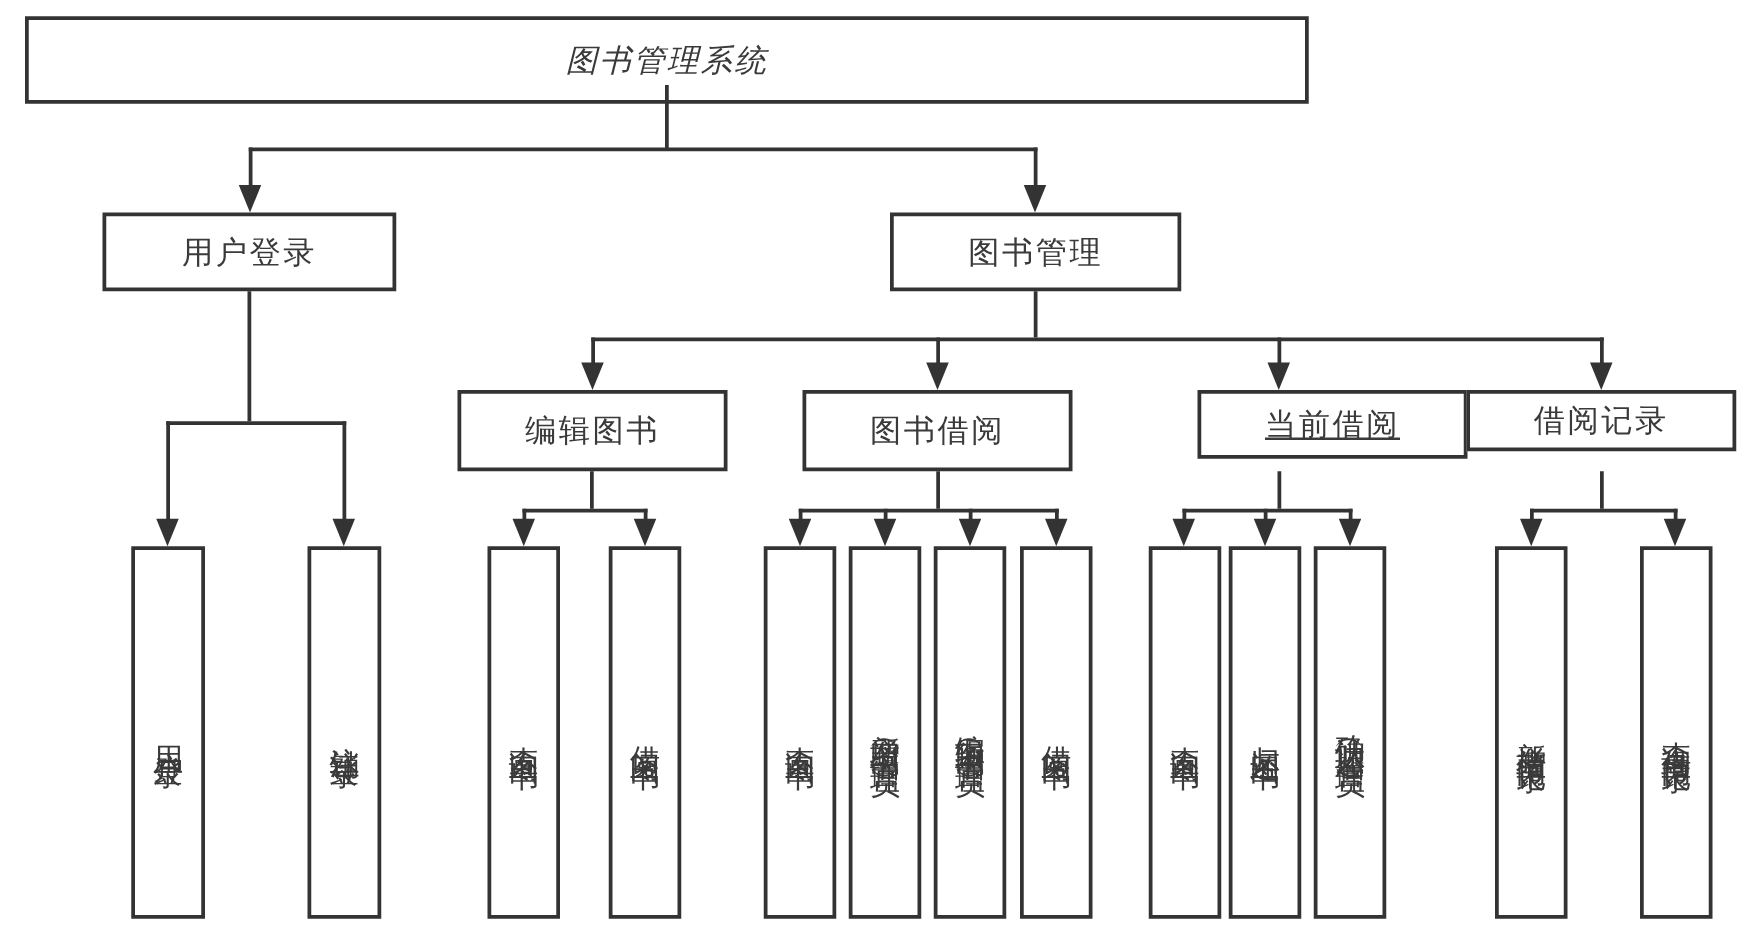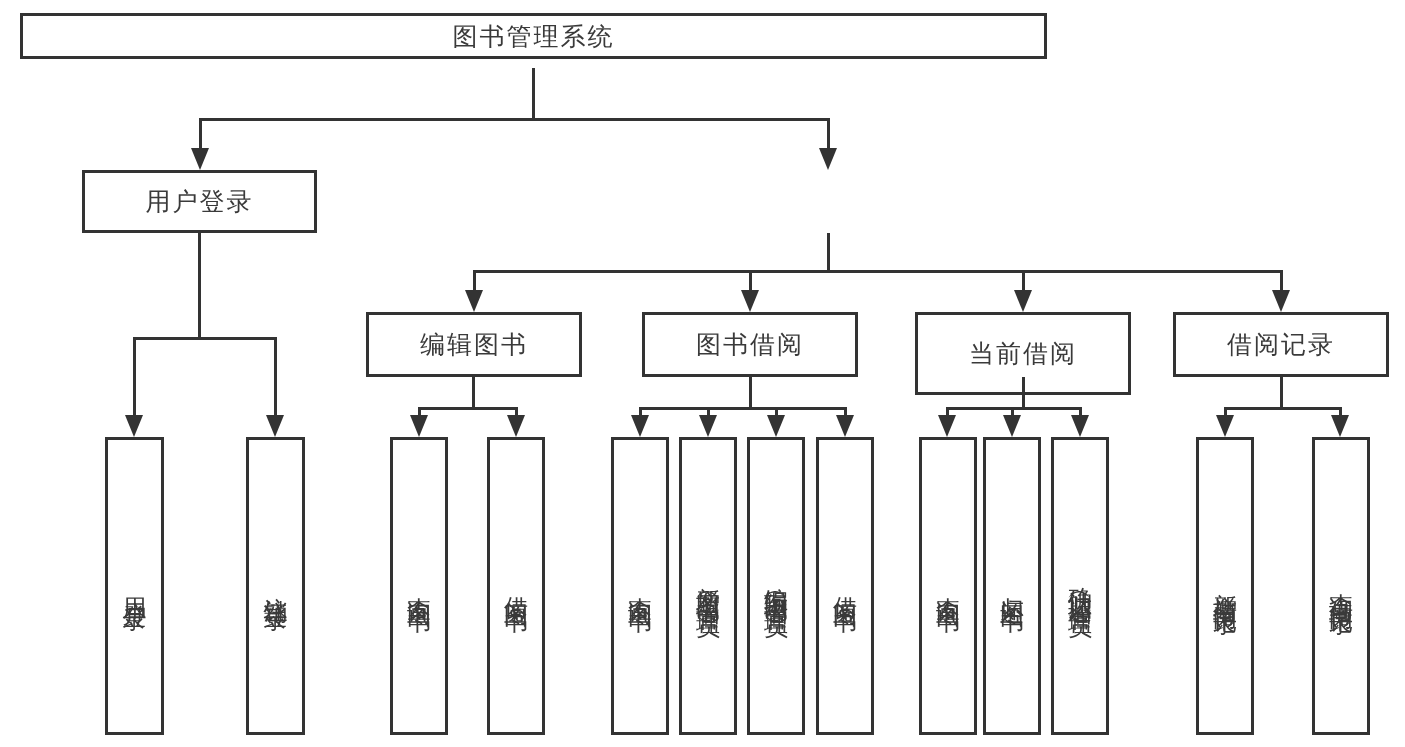--- a/index.html
+++ b/index.html
@@ -32,33 +32,36 @@
     position:absolute;left:1152px;top:712px;
     font-size:21px;letter-spacing:1px;
     color:rgba(163,163,163,0.92);white-space:nowrap;
   }
 </style>
 </head>
 <body style="background: rgb(255, 255, 255);">
 
 <div class="diagram" style="--line: #333333; --text: #3a3a3a;">
 
-  <div class="node" style="left:20px;top:13px;width:1027px;height:46px;">
+  <div class="node" style="left:20px;top:13px;width:1027px;height:70px;font-style:italic;">
     <span class="lbl">图书管理系统</span>
   </div>
 
   <div class="vline" style="left:532px;top:68px;height:52px;"></div>
   <div class="hline" style="left:199px;top:118px;width:631px;"></div>
   <div class="vline" style="left:199px;top:118px;height:32px;"></div>
   <div class="arrow" style="left:191px;top:148px;"></div>
   <div class="vline" style="left:827px;top:118px;height:32px;"></div>
   <div class="arrow" style="left:819px;top:148px;"></div>
 
   <div class="node" style="left:82px;top:170px;width:235px;height:63px;">
     <span class="lbl">用户登录</span>
+  </div>
+  <div class="node" style="left:712px;top:170px;width:233px;height:63px;">
+    <span class="lbl">图书管理</span>
   </div>
 
   <div class="vline" style="left:198px;top:233px;height:104px;"></div>
   <div class="hline" style="left:133px;top:337px;width:144px;"></div>
   <div class="vline" style="left:133px;top:337px;height:82px;"></div>
   <div class="arrow" style="left:125px;top:415px;"></div>
   <div class="vline" style="left:274px;top:337px;height:82px;"></div>
   <div class="arrow" style="left:266px;top:415px;"></div>
 
   <div class="vline" style="left:827px;top:233px;height:37px;"></div>
@@ -71,24 +74,24 @@
   <div class="arrow" style="left:1014px;top:290px;"></div>
   <div class="vline" style="left:1280px;top:270px;height:24px;"></div>
   <div class="arrow" style="left:1272px;top:290px;"></div>
 
   <div class="node" style="left:366px;top:312px;width:216px;height:65px;">
     <span class="lbl">编辑图书</span>
   </div>
   <div class="node" style="left:642px;top:312px;width:216px;height:65px;justify-content:center;">
     <span class="lbl">图书借阅</span>
   </div>
-  <div class="node" style="left:915px;top:312px;width:216px;height:83px;">
+  <div class="node" style="left:958px;top:312px;width:216px;height:55px;text-decoration:underline;">
     <span class="lbl">当前借阅</span>
   </div>
-  <div class="node" style="left:1173px;top:312px;width:216px;height:65px;">
+  <div class="node" style="left:1173px;top:312px;width:216px;height:49px;">
     <span class="lbl">借阅记录</span>
   </div>
 
   <div class="vline" style="left:472px;top:377px;height:30px;"></div>
   <div class="hline" style="left:418px;top:407px;width:100px;"></div>
   <div class="vline" style="left:418px;top:407px;height:12px;"></div>
   <div class="arrow" style="left:410px;top:415px;"></div>
   <div class="vline" style="left:515px;top:407px;height:12px;"></div>
   <div class="arrow" style="left:507px;top:415px;"></div>
 

